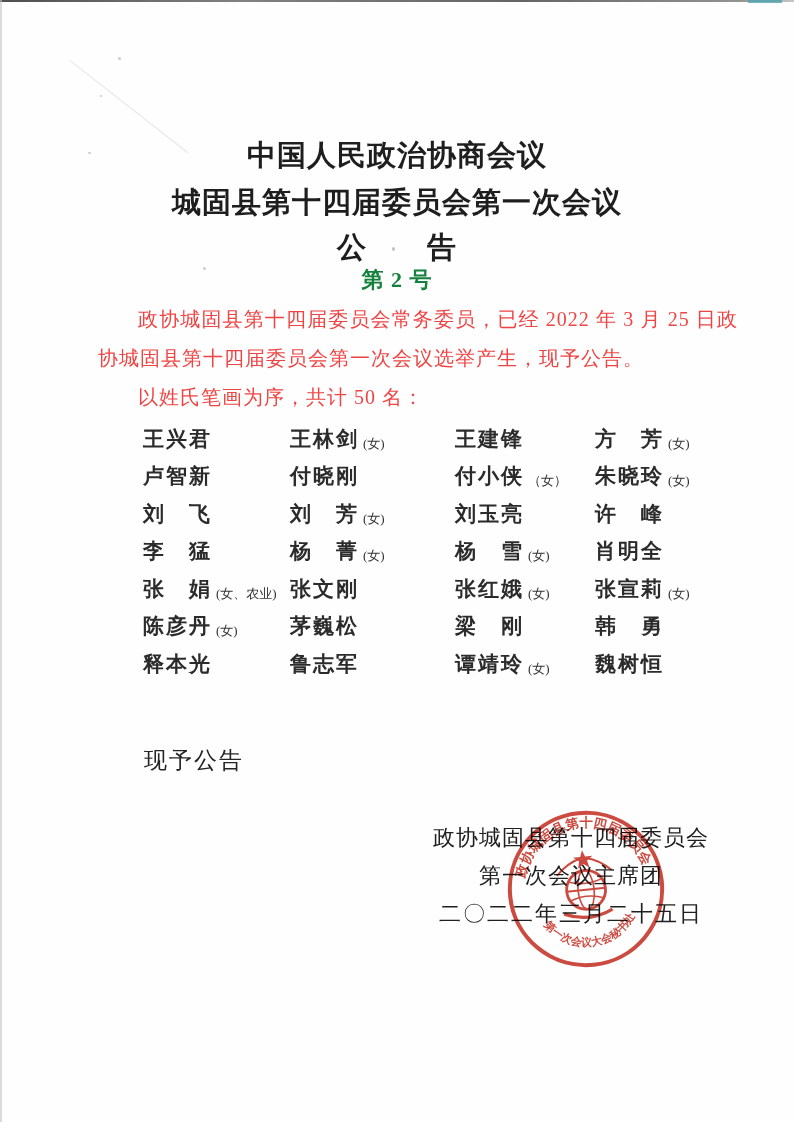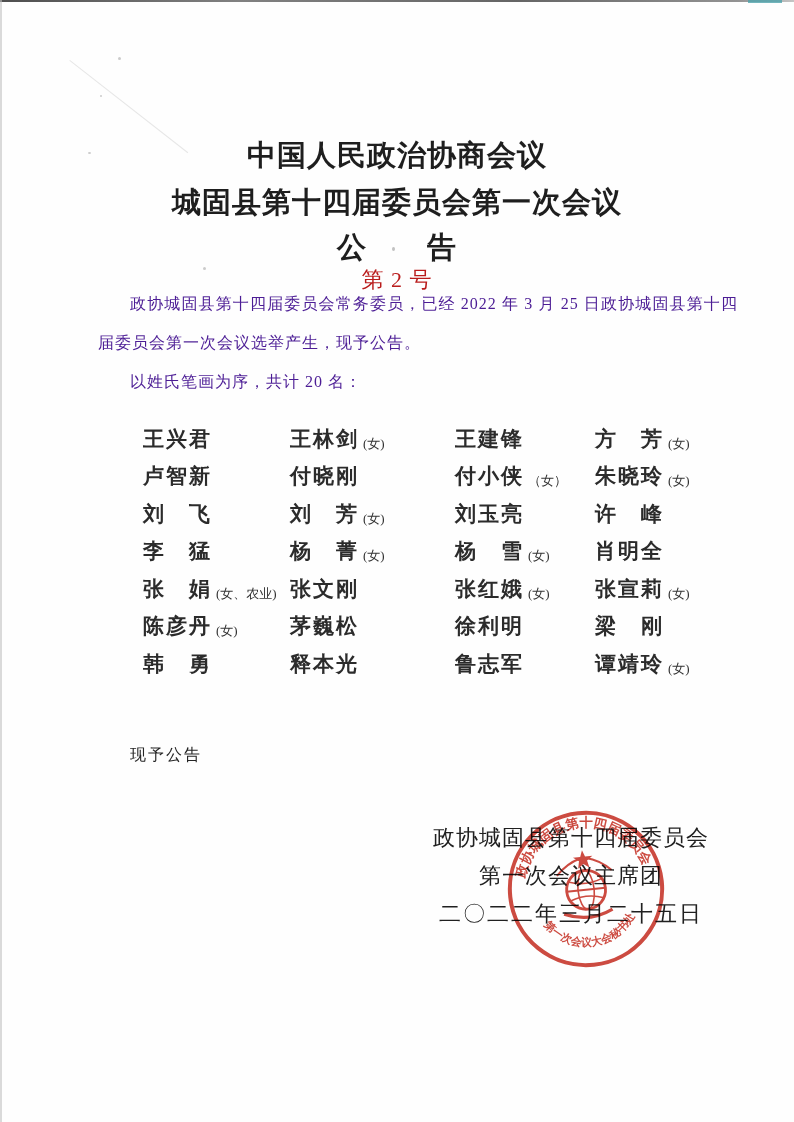--- a/index.html
+++ b/index.html
@@ -20,36 +20,36 @@
   .speck{position:absolute;background:#8f8f8f;border-radius:50%;opacity:.45;}
   .crease{position:absolute;left:70px;top:60px;width:150px;height:1px;background:#b9b9b9;
     transform:rotate(38deg);transform-origin:left top;opacity:.35;}
   
   .title-line{position:absolute;left:0;width:100%;text-align:center;
     font-weight:bold;font-size:29px;letter-spacing:1px;color:#1e1e1e;}
   .title-1{top:136px;}
   .title-2{top:183px;}
   .title-3{top:228px;}
   .doc-number{position:absolute;top:265px;left:0;width:100%;text-align:center;
-    font-size:22px;color:#b91c1c;letter-spacing:1px;}
-  
-  .body-text{position:absolute;top:284px;left:98px;width:640px;
-    font-size:16px;line-height:39px;text-align:justify;color:#4c1d95;}
+    font-size:22px;color:#15803d;letter-spacing:1px;font-weight:bold;}
+  
+  .body-text{position:absolute;top:300px;left:98px;width:640px;
+    font-size:20px;line-height:39px;text-align:justify;color:#ef4444;}
   .body-text p{margin:0;text-indent:2em;letter-spacing:1px;}
   
   .name-grid{position:absolute;top:415px;left:98px;width:648px;
     display:grid;grid-template-columns:147px 165px 140px auto;
     grid-auto-rows:37.5px;padding-left:45px;box-sizing:border-box;}
   .name-cell{font-size:21px;font-weight:600;color:#2b2b2b;white-space:nowrap;
     display:flex;align-items:flex-end;}
   .name-cell .nm{letter-spacing:2px;}
   .name-cell .note{font-size:13px;font-weight:400;margin-left:4px;color:#333;}
   
   .closing{position:absolute;top:745px;left:98px;width:640px;
-    font-size:16px;color:#242424;text-indent:2em;letter-spacing:2px;}
+    font-size:23px;color:#242424;text-indent:2em;letter-spacing:2px;}
   
   .signature{position:absolute;top:826px;left:421px;width:300px;text-align:center;
     font-size:22px;color:#202020;}
   .signature .sig-line{margin:0 0 15px 0;letter-spacing:1px;line-height:23px;}
   .signature .sig-date{letter-spacing:2px;margin-top:8px;}
   
   .seal{position:absolute;left:490px;top:808px;width:192px;height:162px;
     mix-blend-mode:multiply;opacity:.92;transform:rotate(-6deg);}
   .seal svg{width:100%;height:100%;}
 </style>
@@ -68,21 +68,21 @@
   <div class="speck" style="left:203px;top:267px;width:3px;height:3px;"></div>
   <div class="speck" style="left:392px;top:247px;width:3px;height:4px;opacity:.55;"></div>
 
   <div class="title-line title-2">城固县第十四届委员会第一次会议</div>
   <div class="title-line title-1">中国人民政治协商会议</div>
   <div class="title-line title-3">公　　告</div>
   <div class="doc-number">第 2 号</div>
 
   <div class="body-text">
     <p>政协城固县第十四届委员会常务委员，已经 2022 年 3 月 25 日政协城固县第十四届委员会第一次会议选举产生，现予公告。</p>
-    <p>以姓氏笔画为序，共计 20 名：</p>
+    <p>以姓氏笔画为序，共计 50 名：</p>
   </div>
 
   <div class="name-grid">
       <div class="name-cell">
         <span class="nm">王兴君</span>
       </div>
       <div class="name-cell">
         <span class="nm">王林剑</span>
         <span class="note">(女)</span>
       </div>
@@ -150,37 +150,37 @@
         <span class="note">(女)</span>
       </div>
       <div class="name-cell">
         <span class="nm">陈彦丹</span>
         <span class="note">(女)</span>
       </div>
       <div class="name-cell">
         <span class="nm">茅巍松</span>
       </div>
       <div class="name-cell">
-        <span class="nm">徐利明</span>
-      </div>
-      <div class="name-cell">
         <span class="nm">梁　刚</span>
       </div>
       <div class="name-cell">
         <span class="nm">韩　勇</span>
       </div>
       <div class="name-cell">
         <span class="nm">释本光</span>
       </div>
       <div class="name-cell">
         <span class="nm">鲁志军</span>
       </div>
       <div class="name-cell">
         <span class="nm">谭靖玲</span>
         <span class="note">(女)</span>
+      </div>
+      <div class="name-cell">
+        <span class="nm">魏树恒</span>
       </div>
     </div>
 
   <div class="closing">现予公告</div>
 
   <div class="signature">
     <p class="sig-line">政协城固县第十四届委员会</p>
     <p class="sig-line">第一次会议主席团</p>
     <p class="sig-line sig-date">二〇二二年三月二十五日</p>
   </div>

